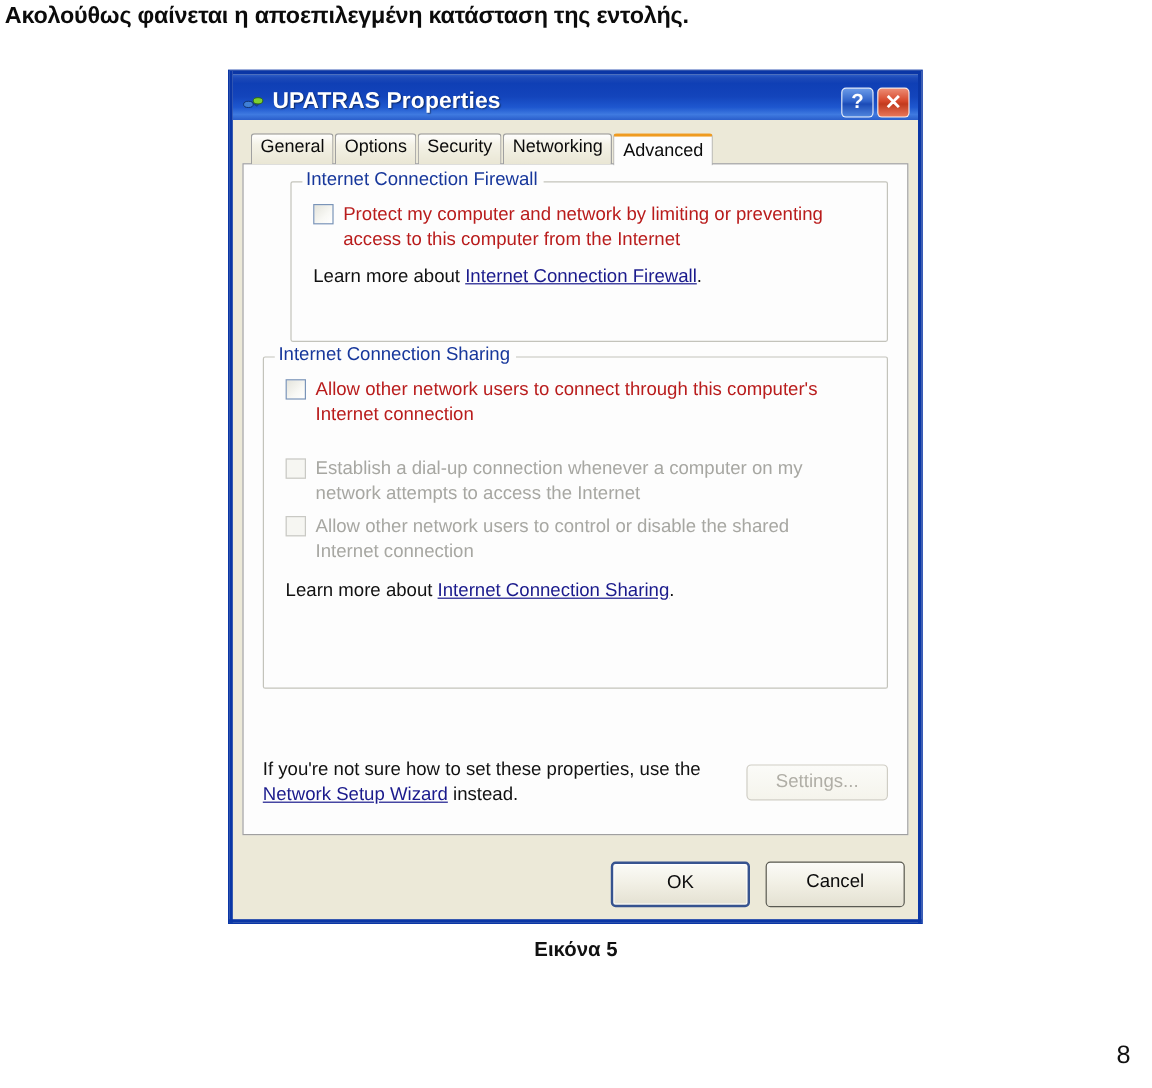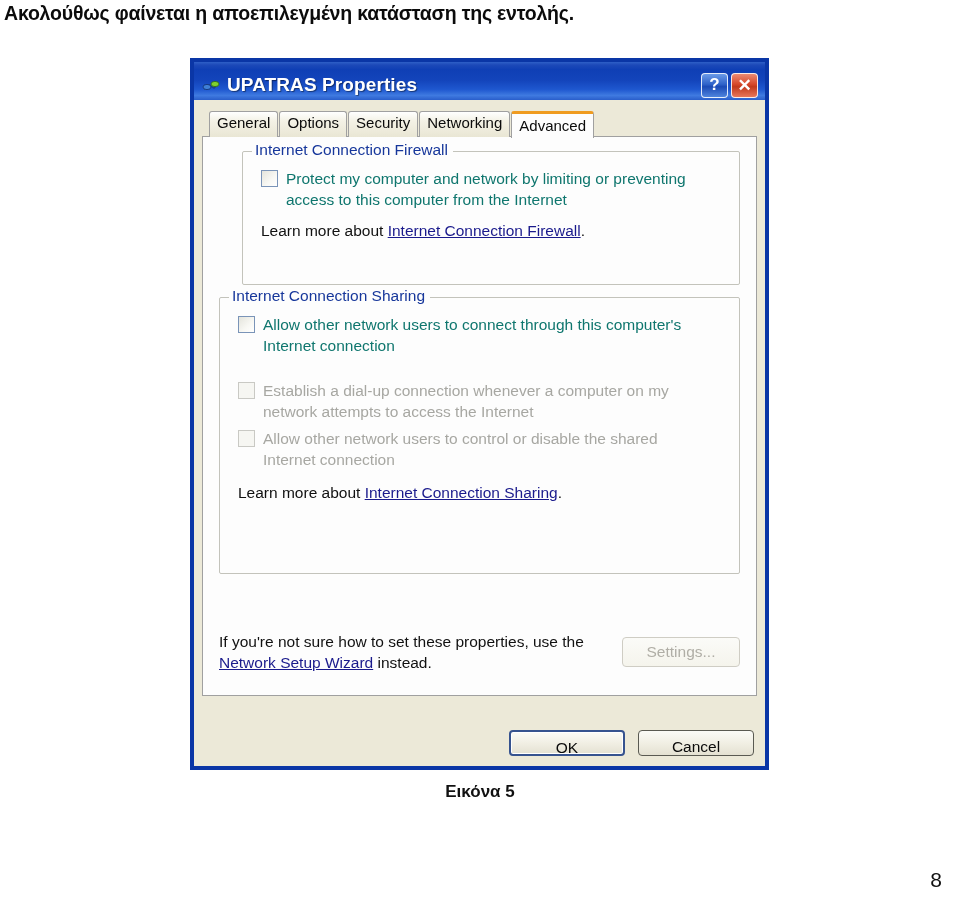--- a/index.html
+++ b/index.html
@@ -207,21 +207,21 @@
     box-sizing: border-box;
     cursor: pointer;
   }
   .chkbox.disabled {
     border-color: #c9c9c4;
     background: #f6f6f2;
   }
   .chk-label {
     font-size: 15.5px;
     line-height: 21px;
-    color: #0f766e;
+    color: #b91c1c;
     max-width: 450px;
   }
   .chk-label.disabled { color: #a7a7a2; }
 
   .learn-line {
     font-size: 15.5px;
     color: #111111;
     margin-top: 12px;
     margin-left: 4px;
   }
@@ -271,21 +271,21 @@
   
   .dialog-buttons {
     position: absolute;
     right: 11px;
     bottom: 10px;
     display: flex;
     gap: 13px;
   }
   .btn-ok, .btn-cancel {
     width: 116px;
-    height: 26px;
+    height: 38px;
     line-height: 22px;
     color: #0b0b0b;
   }
   .btn-ok {
     border: 2px solid #36538f;
     box-shadow: inset 0 0 0 1px #ffffff;
   }
   .btn-cancel {
     border: 1px solid #5a5a52;
   }

